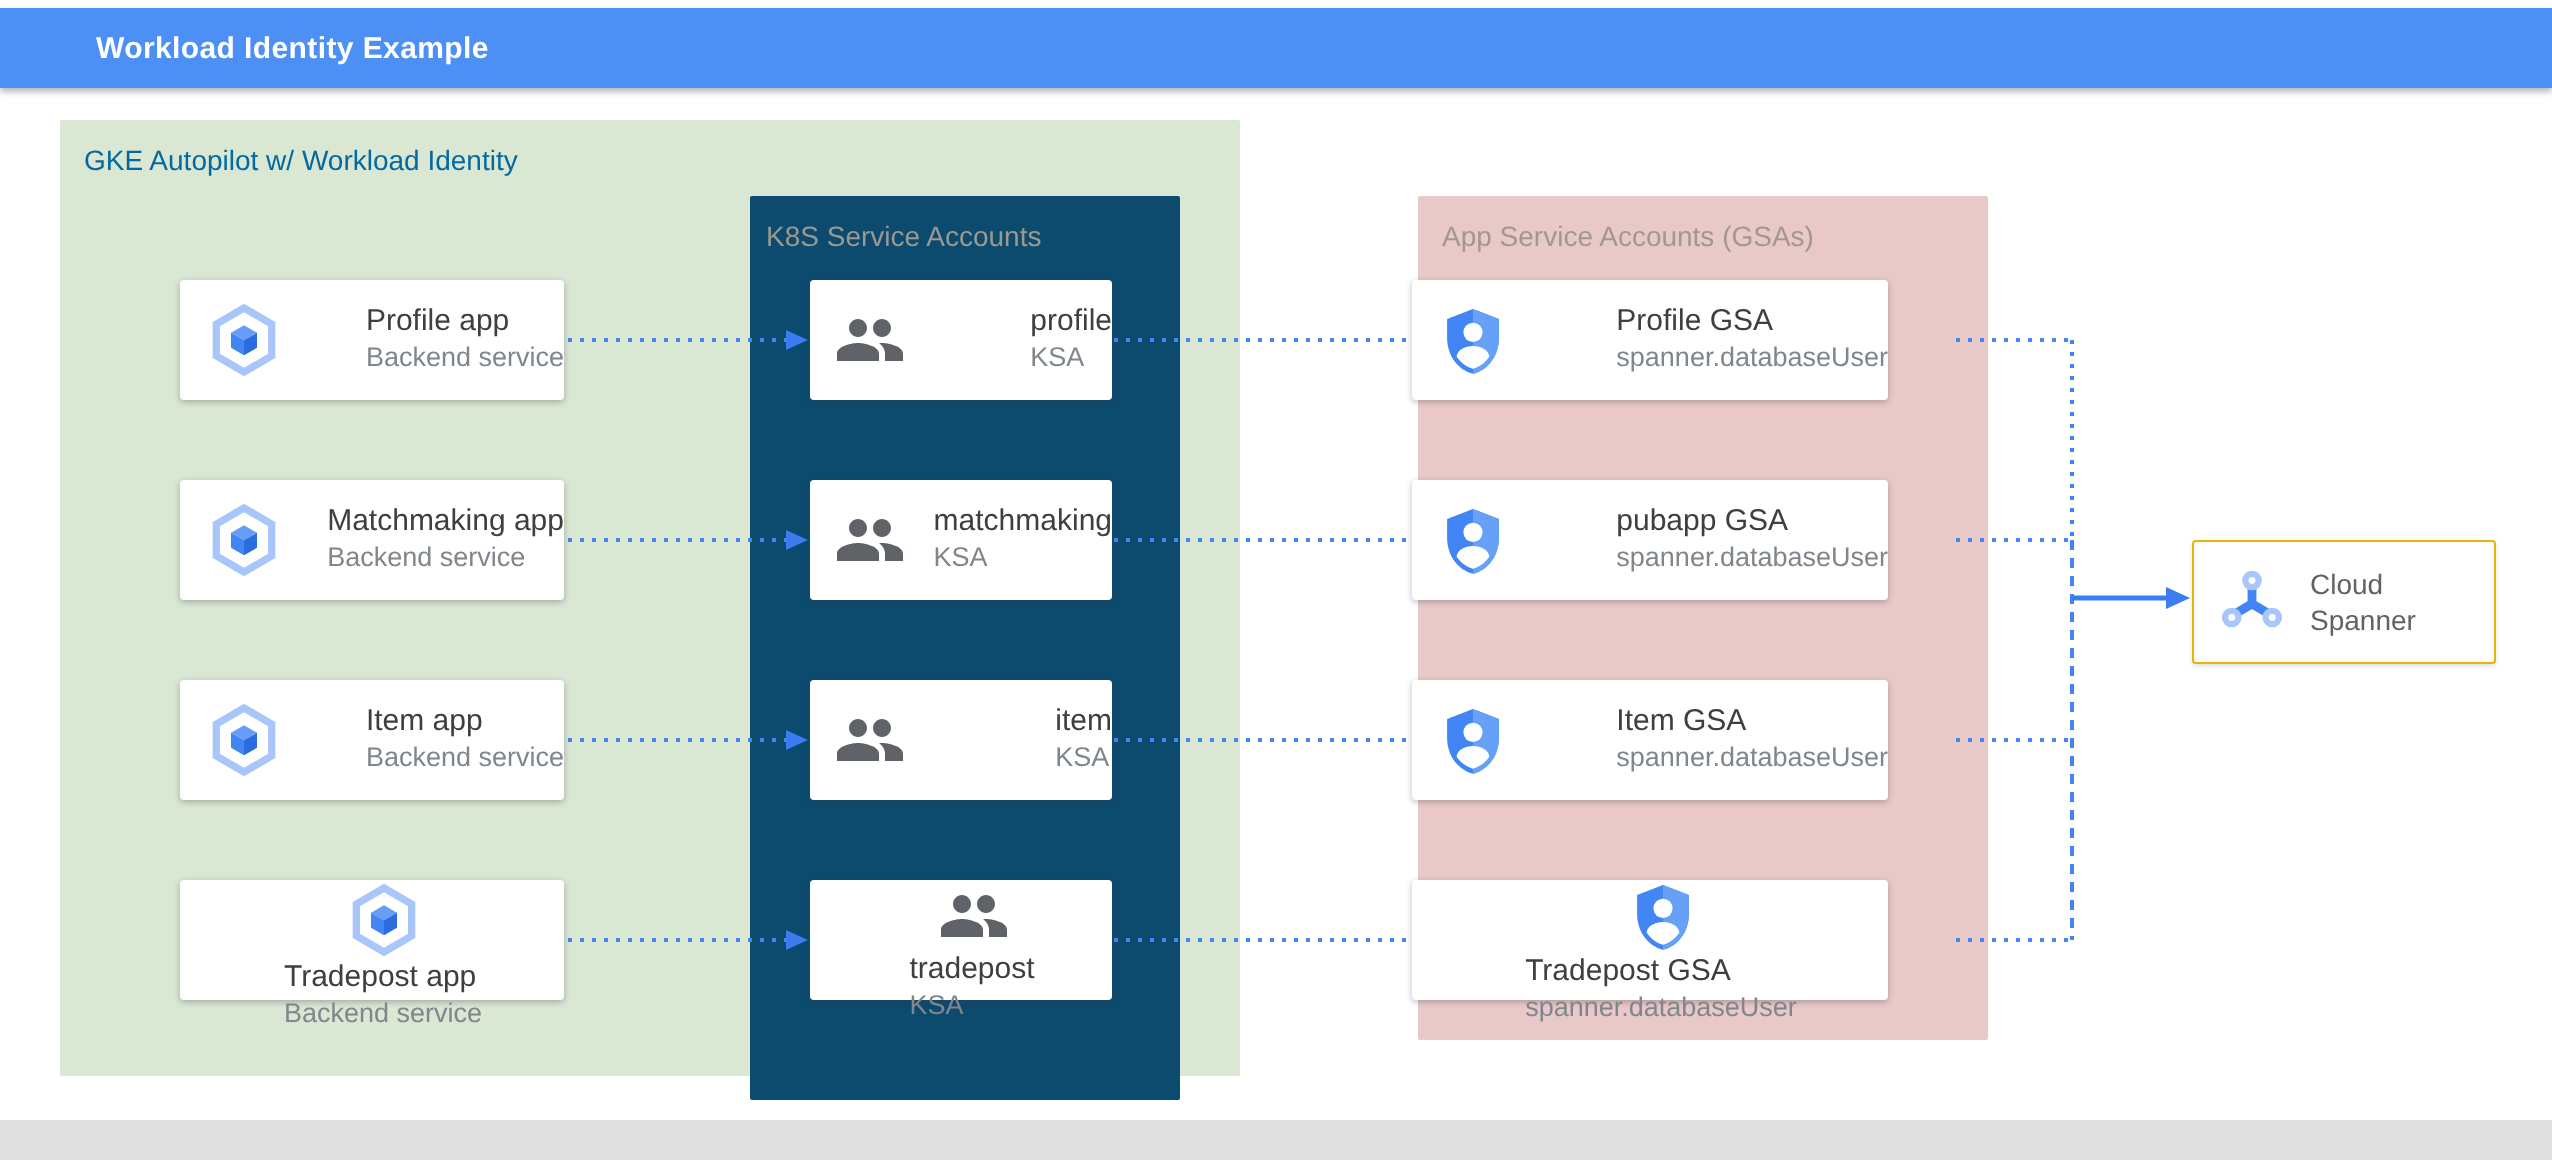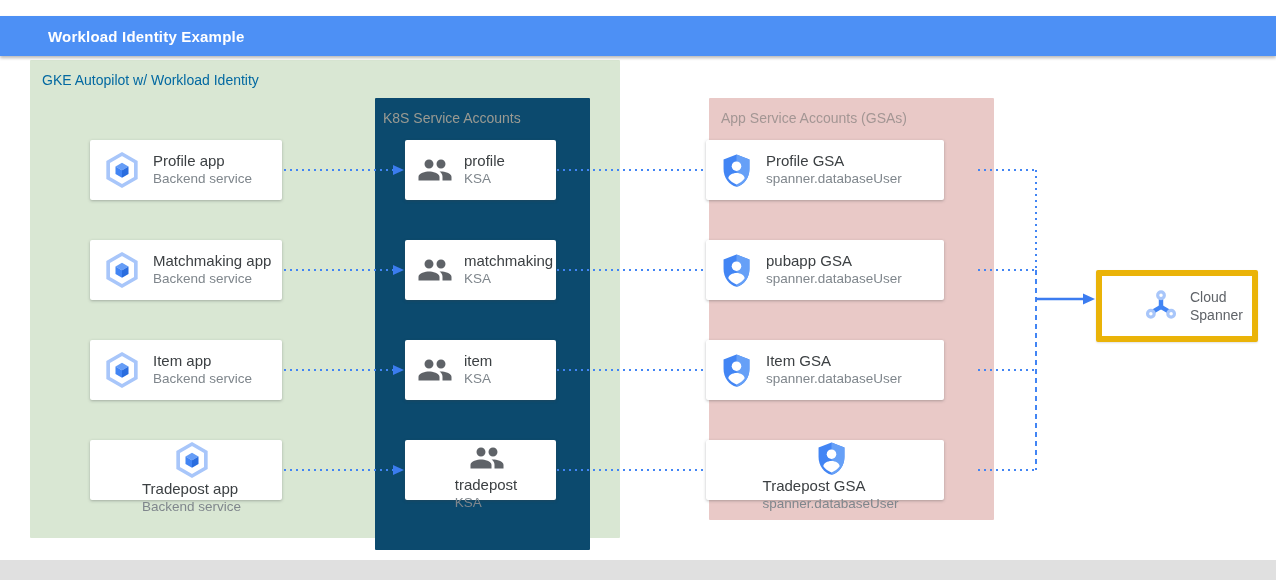--- a/index.html
+++ b/index.html
@@ -1,53 +1,53 @@
 <!DOCTYPE html>
 <html><head>
 <meta charset="utf-8">
 <style>
   html,body{margin:0;padding:0;background:#fff;}
   .page{position:relative;width:1276px;height:580px;background:#ffffff;overflow:hidden;
         font-family:"Liberation Sans",sans-serif;}
 
   
-  .titlebar{position:absolute;left:0;top:16px;width:1276px;height:40px;background:#4D90F5;
+  .titlebar{position:absolute;left:0;top:4px;width:1276px;height:40px;background:#4D90F5;
             box-shadow:0 2px 3px rgba(0,0,0,0.28);display:flex;align-items:center;z-index:5;}
   .titlebar .t{color:#ffffff;font-size:15px;font-weight:600;margin-left:48px;letter-spacing:.2px;}
 
   
   .footerbar{position:absolute;left:0;top:560px;width:1276px;height:20px;background:#E0E0E0;}
 
   
   .zone{position:absolute;border-radius:1px;}
   .zone-green{left:30px;top:60px;width:590px;height:478px;background:#D9E7D3;}
   .zone-yellow{left:375px;top:98px;width:215px;height:452px;background:#0c4a6e;}
   .zone-pink{left:709px;top:98px;width:285px;height:422px;background:#E9C9C7;}
   .zone-title{position:absolute;left:12px;top:12px;font-size:14px;color:#0369a1;white-space:nowrap;}
   .zone-yellow .zone-title{left:8px;color:#9A9A92;}
   .zone-pink .zone-title{color:#A39694;}
 
   
   .connectors{position:absolute;left:0;top:0;pointer-events:none;}
 
   
   .card{position:absolute;height:60px;background:#ffffff;border-radius:2px;
-        box-shadow:0 1px 3px rgba(60,64,67,0.35);display:flex;align-items:center;z-index:2;}
+        box-shadow:0 1px 3px rgba(60,64,67,0.35);display:flex;align-items:center;z-index:2;justify-content:space-between;}
   .r1{top:140px;} .r2{top:240px;} .r3{top:340px;} .r4{top:440px;flex-direction:column;}
   .col-app{left:90px;width:192px;}
   .col-ksa{left:405px;width:151px;}
   .col-gsa{left:706px;width:238px;}
   .card .icon{flex:0 0 auto;margin-left:12px;}
   .card .txt{margin-left:11px;line-height:1.25;white-space:nowrap;}
   .card .t1{font-size:15px;color:#3C4043;}
   .card .t2{font-size:13.5px;color:#7F868C;}
 
   .spanner-card{position:absolute;left:1096px;top:270px;width:150px;height:60px;background:#fff;
-        border:6px solid #eab308;border-radius:2px;box-shadow:0 1px 2px rgba(0,0,0,0.12);
-        display:flex;align-items:center;z-index:2;justify-content:flex-end;}
+        border:1px solid #eab308;border-radius:2px;box-shadow:0 1px 2px rgba(0,0,0,0.12);
+        display:flex;align-items:center;z-index:2;}
   .spanner-card .txt{margin-left:10px;font-size:14px;color:#5F6368;line-height:1.3;width:62px;}
 </style>
 </head>
 <body>
 
 <svg width="0" height="0" style="position:absolute" aria-hidden="true">
   <defs>
     <g id="gke-ic">
       <path d="M12 2.4 L20.3 7.2 V16.8 L12 21.6 L3.7 16.8 V7.2 Z" fill="none" stroke="#A8C6FA" stroke-width="2.2"></path>
       <path d="M12 7.6 L15.9 9.85 L12 12.1 L8.1 9.85 Z" fill="#669DF6"></path>

